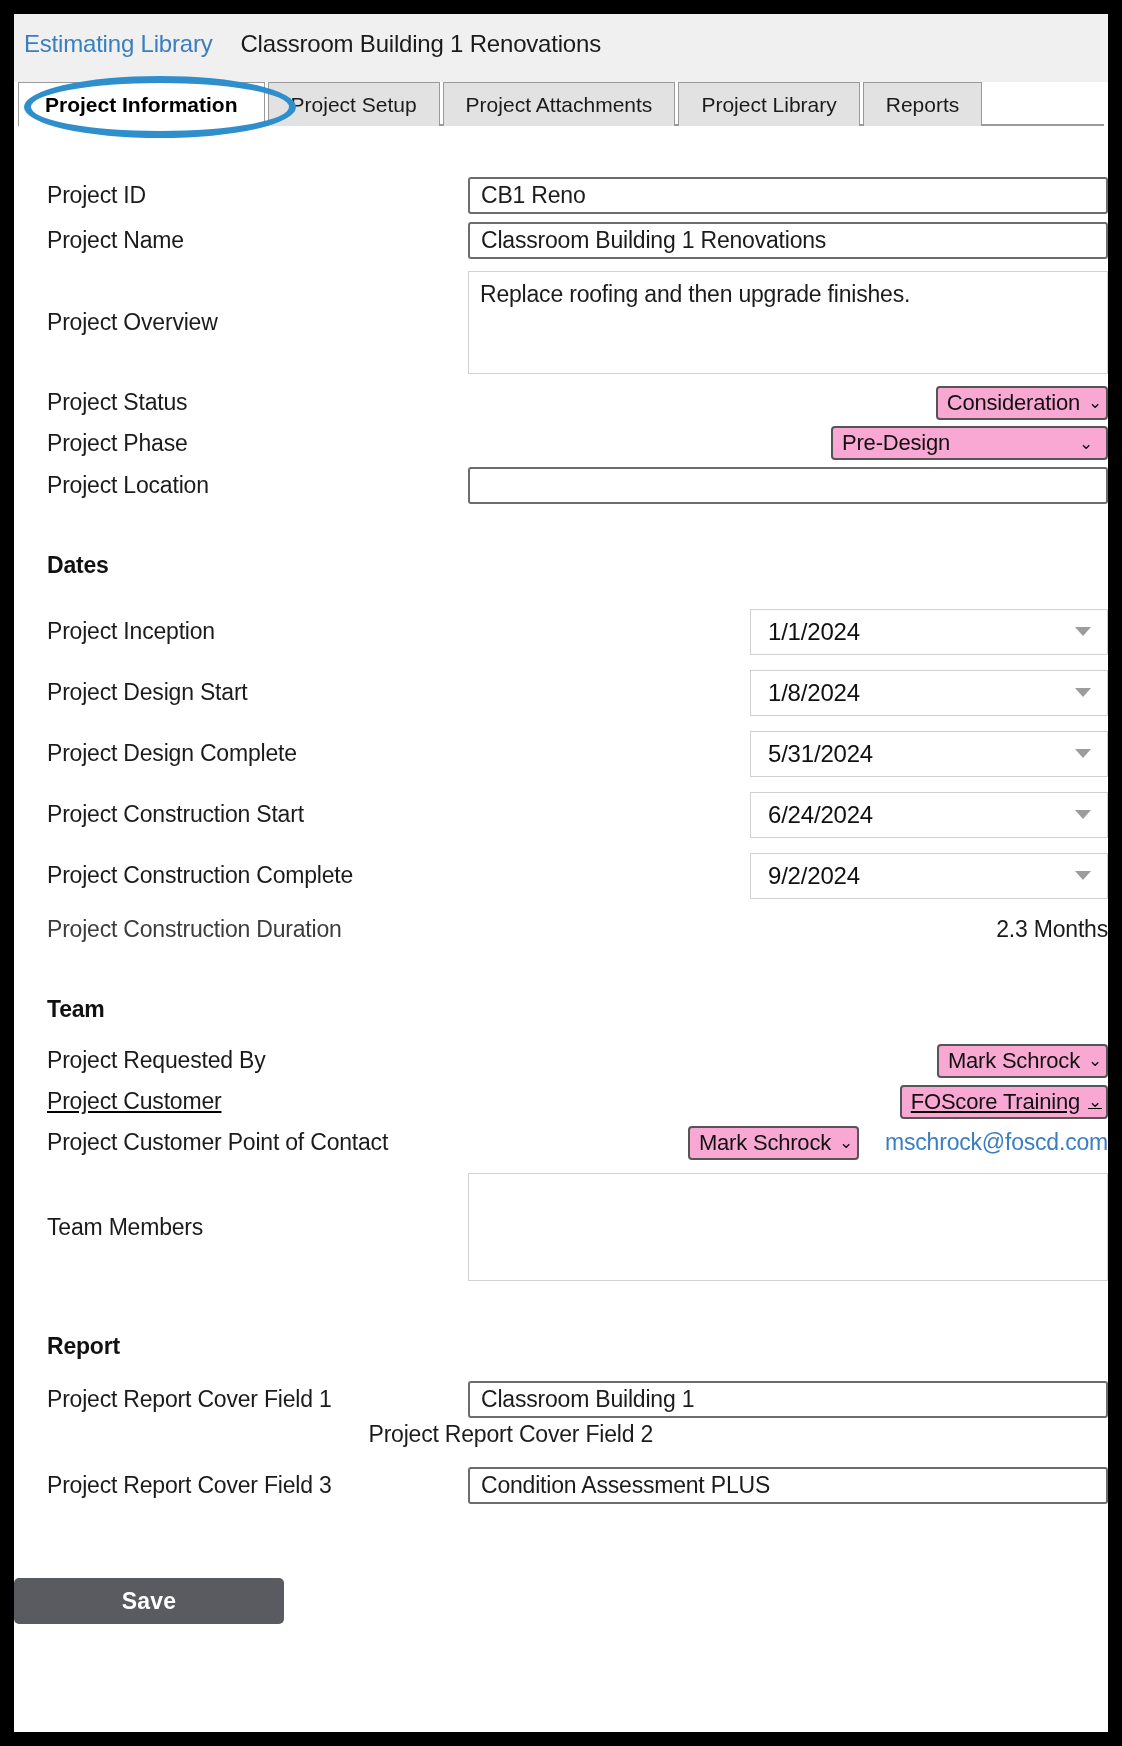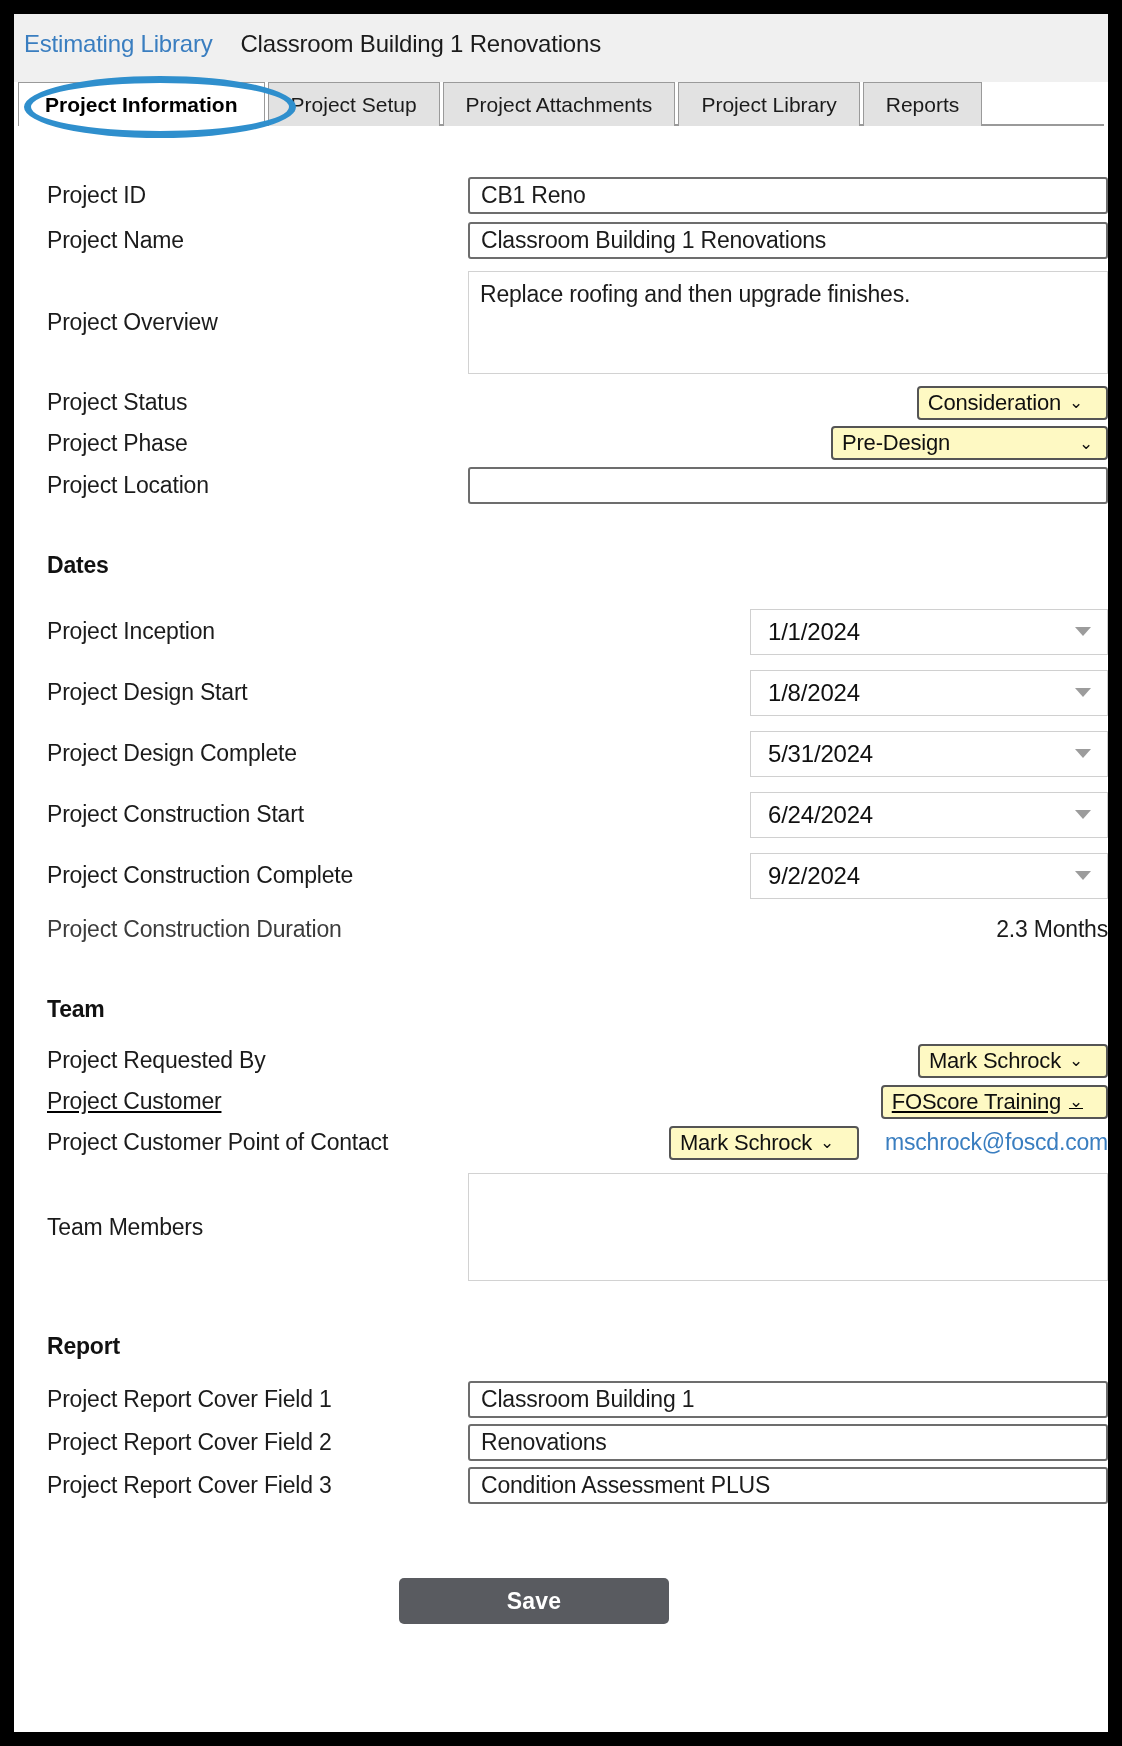--- a/index.html
+++ b/index.html
@@ -185,26 +185,26 @@
     letter-spacing: -0.2px;
   }
   .textarea.overview { height: 103px; }
   .textarea.members { height: 108px; }
 
   
   .select {
     height: 34px;
     border: 2px solid #555555;
     border-radius: 4px;
-    background: #fef9c3;
+    background: #f9a8d4;
     font-size: 22px;
     color: #101010;
     display: inline-flex;
     align-items: center;
-    padding: 0 23px 0 9px;
+    padding: 0 4px 0 9px;
     box-sizing: border-box;
     letter-spacing: -0.2px;
     white-space: nowrap;
   }
   .select .chev {
     margin-left: 8px;
     font-size: 17px;
     line-height: 1;
     color: #111111;
   }
@@ -255,21 +255,21 @@
   .section-title {
     font-size: 23px;
     font-weight: bold;
     color: #111111;
     padding-left: 33px;
     letter-spacing: -0.2px;
   }
 
   .save-wrap {
     display: flex;
-    justify-content: center;
+    justify-content: flex-start;
     padding-right: 54px;
   }
   .save-button {
     width: 270px;
     height: 46px;
     background: #595b60;
     color: #ffffff;
     font-size: 23px;
     font-weight: bold;
     border: none;
@@ -457,21 +457,21 @@
 
       <div class="section-title" style="margin-top:42px; margin-bottom:18px;">Report</div>
 
       <div class="row" style="height:43px;">
         <div class="label">Project Report Cover Field 1</div>
         <div class="field-col">
           <div class="text-input wide">Classroom Building 1</div>
         </div>
       </div>
 
-      <div class="row" style="height:43px;">
+      <div class="row" style="height:43px;flex-direction:column;">
         <div class="label">Project Report Cover Field 2</div>
         <div class="field-col">
           <div class="text-input wide">Renovations</div>
         </div>
       </div>
 
       <div class="row" style="height:43px;">
         <div class="label">Project Report Cover Field 3</div>
         <div class="field-col">
           <div class="text-input wide">Condition Assessment PLUS</div>

